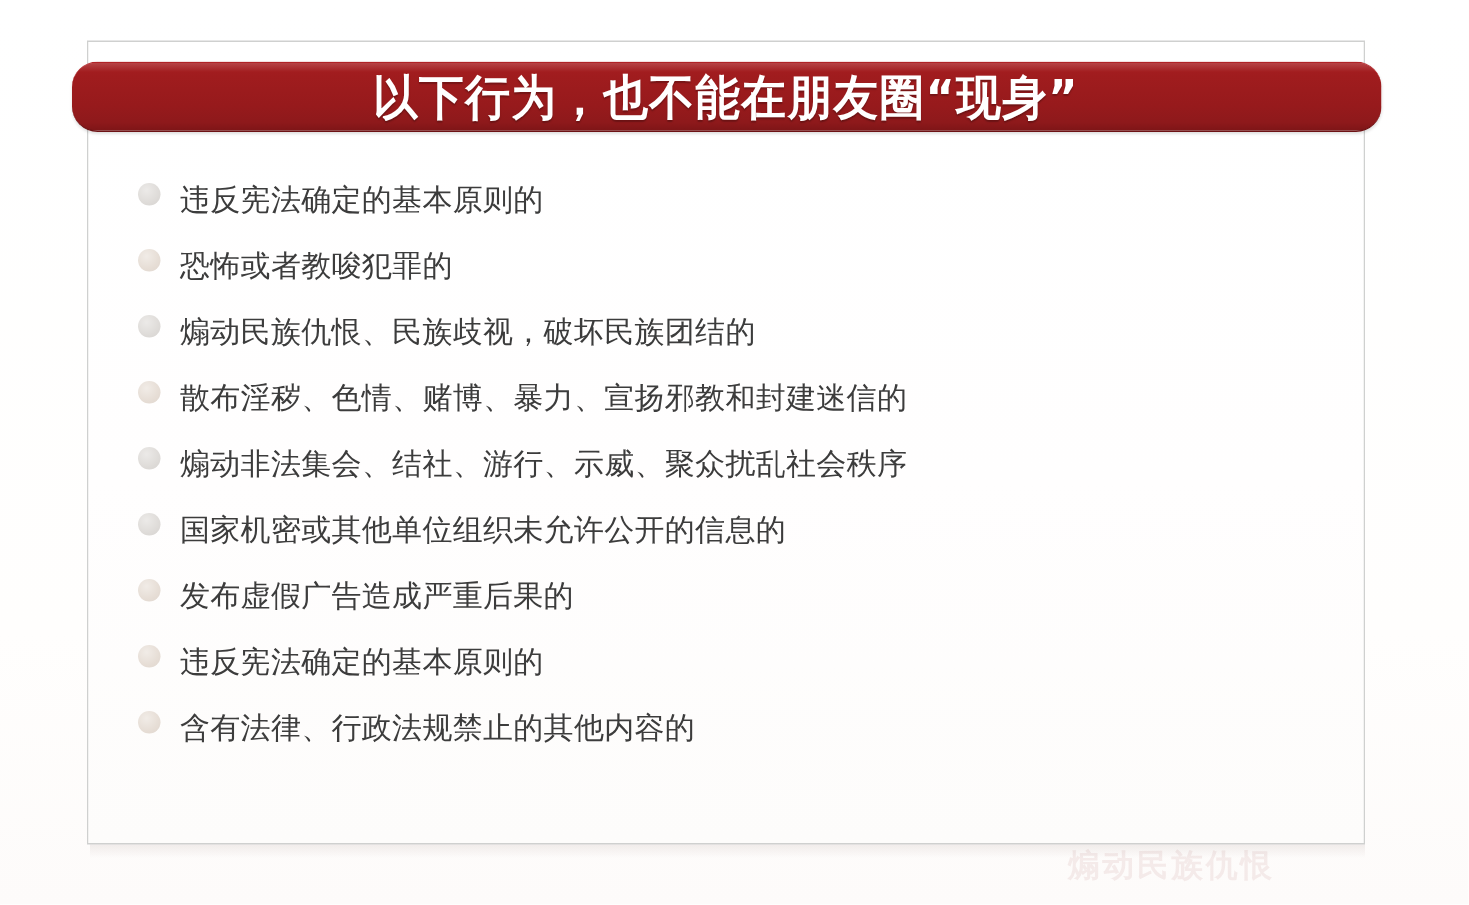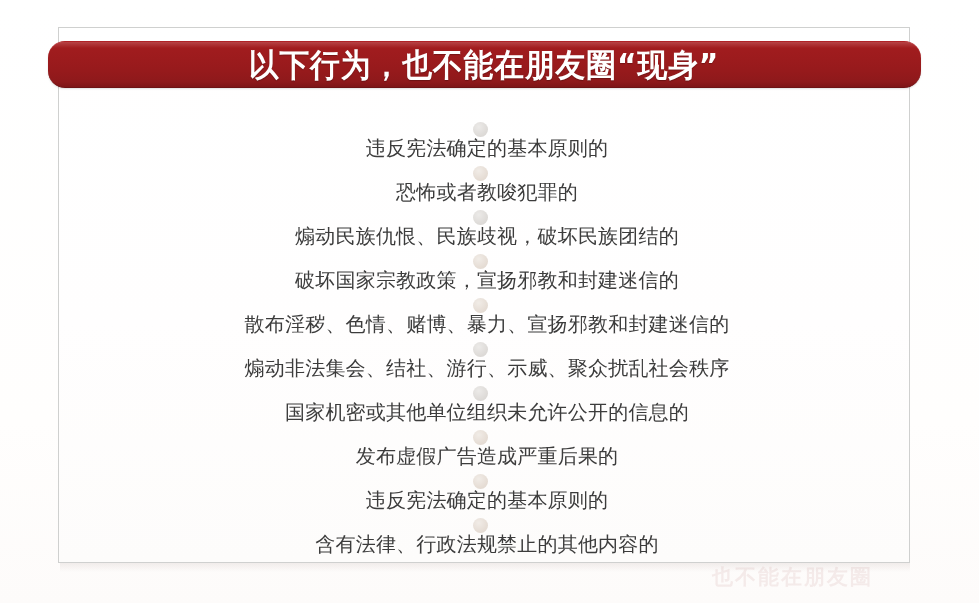--- a/index.html
+++ b/index.html
@@ -98,23 +98,21 @@
     position: absolute;
     left: 92px;
     top: 122px;
     width: 790px;
     margin: 0;
     padding: 0;
     list-style: none;
   }
   .rule-item {
     display: flex;
-    align-items: center;
     height: 44px;
-    flex-direction: column;
   }
   .bullet {
     flex: 0 0 auto;
     width: 15px;
     height: 15px;
     border-radius: 50%;
     margin-right: 13px;
     background: radial-gradient(circle at 38% 32%, #eceae8 0%, #dedbd8 62%, #d6d3d0 100%);
   }
   .rule-item.warm .bullet {
@@ -180,24 +178,20 @@
     <li class="rule-item warm">
       <span class="bullet"></span>
       <span class="rule-text">恐怖或者教唆犯罪的</span>
     </li>
 
     <li class="rule-item">
       <span class="bullet"></span>
       <span class="rule-text">煽动民族仇恨、民族歧视，破坏民族团结的</span>
     </li>
 
-    <li class="rule-item warm">
-      <span class="bullet"></span>
-      <span class="rule-text">破坏国家宗教政策，宣扬邪教和封建迷信的</span>
-    </li>
 
     <li class="rule-item warm">
       <span class="bullet"></span>
       <span class="rule-text">散布淫秽、色情、赌博、暴力、宣扬邪教和封建迷信的</span>
     </li>
 
     <li class="rule-item">
       <span class="bullet"></span>
       <span class="rule-text">煽动非法集会、结社、游行、示威、聚众扰乱社会秩序</span>
     </li>
@@ -219,15 +213,15 @@
 
     <li class="rule-item warm">
       <span class="bullet"></span>
       <span class="rule-text">含有法律、行政法规禁止的其他内容的</span>
     </li>
 
   </ul>
 
   <div class="card-shadow"></div>
 
-  <div class="watermark">也不能在朋友圈</div>
+  <div class="watermark">煽动民族仇恨</div>
 
 </div>
 
 </body></html>

